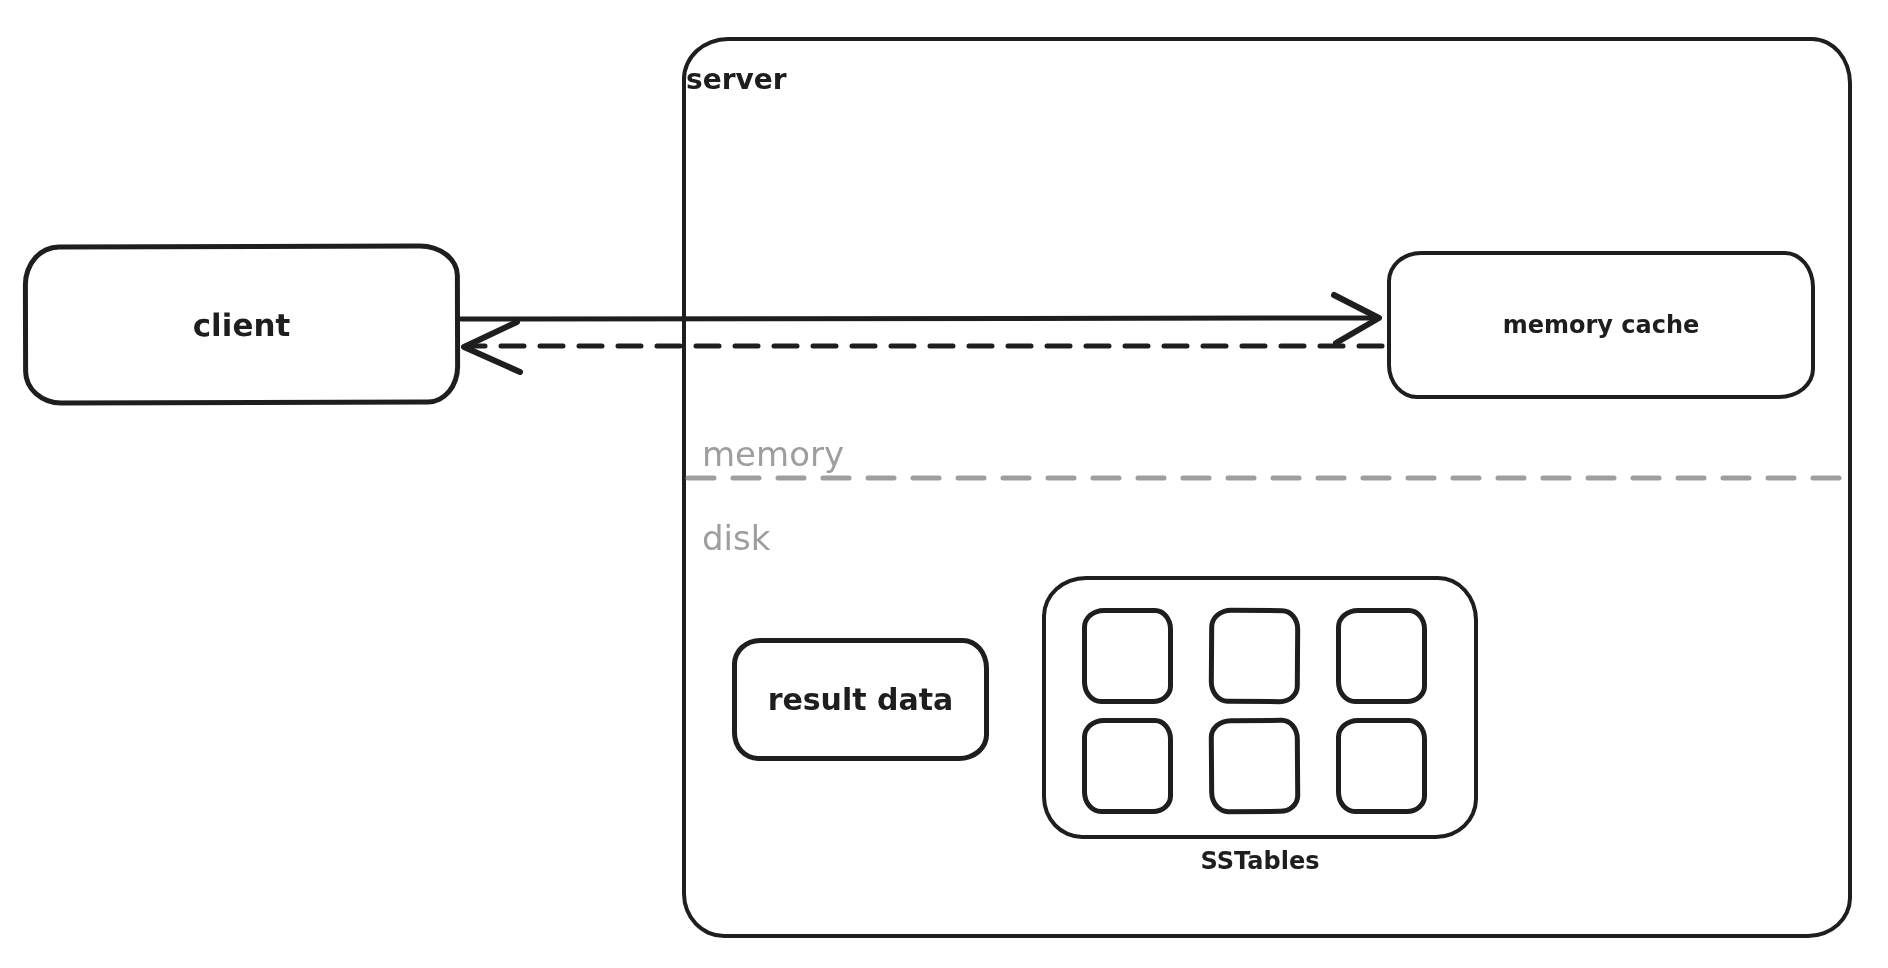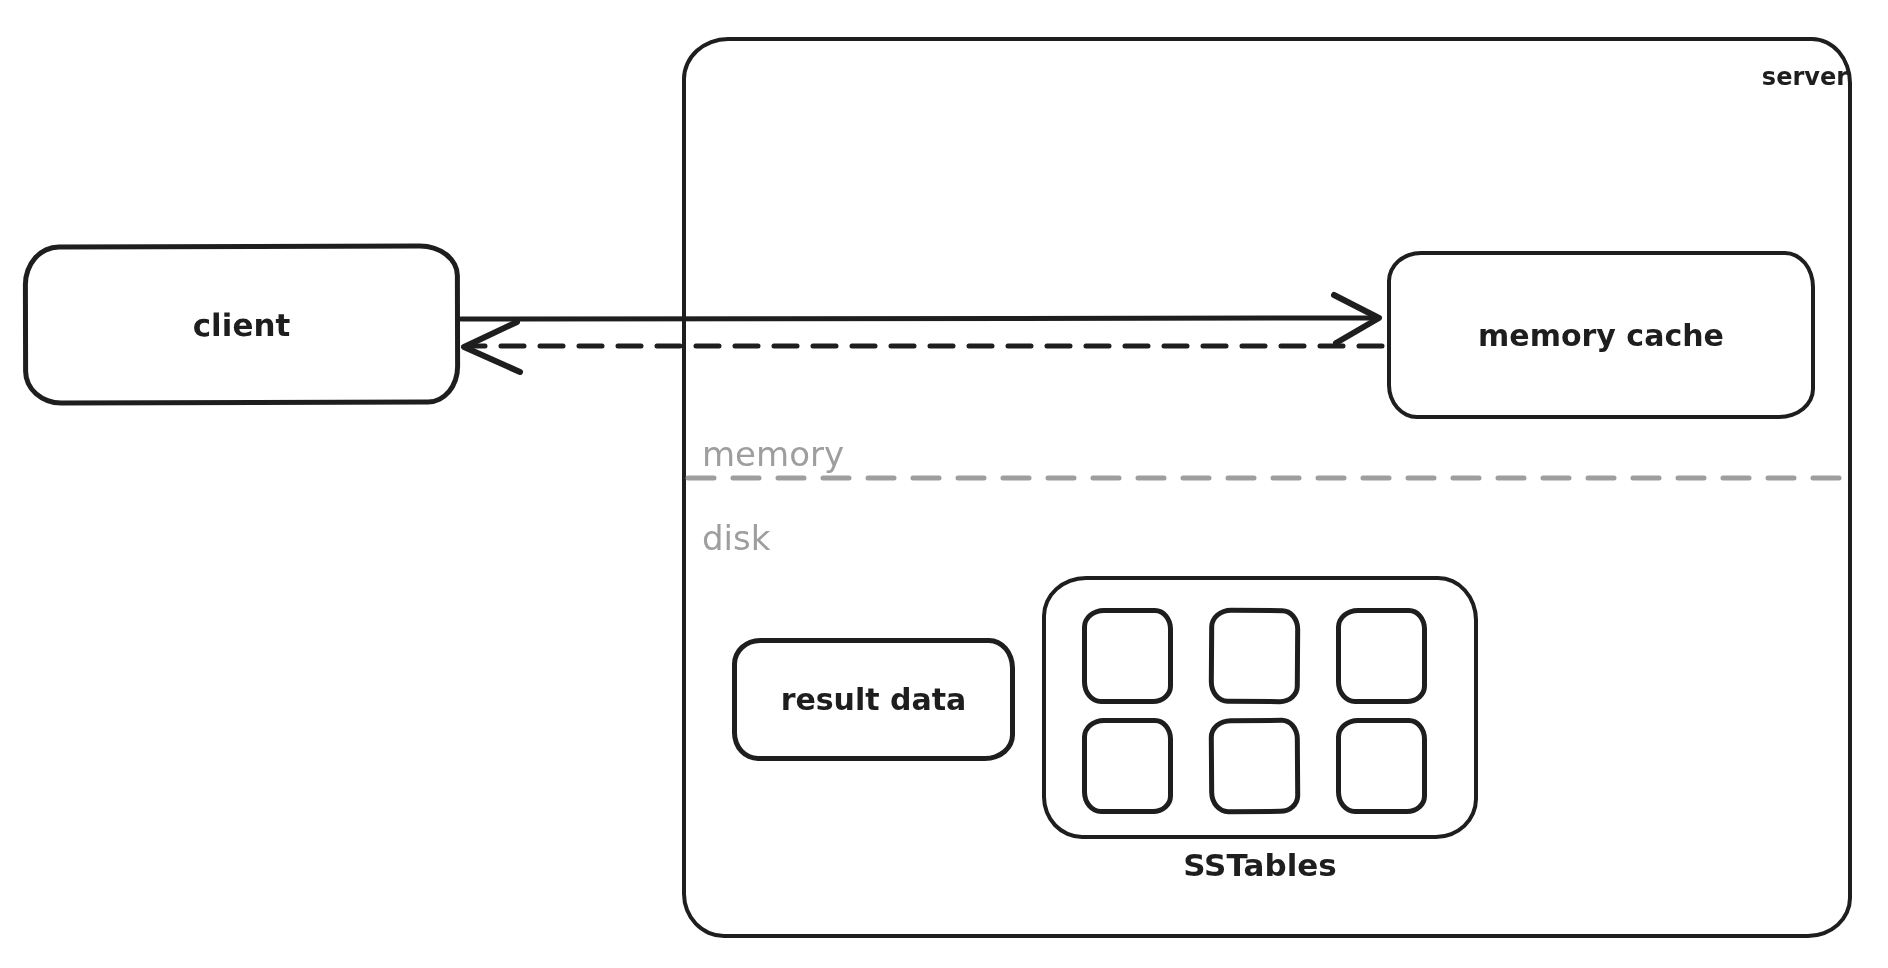--- a/index.html
+++ b/index.html
@@ -41,49 +41,49 @@
   .server{
     position:absolute;
     left:682px; top:37px; width:1170px; height:901px;
     border:4px solid var(--stroke);
     border-radius:46px 40px 44px 42px / 42px 46px 40px 44px;
     background:var(--bg);
   }
   .server-title{
     position:absolute;
     left:0; top:22px; width:100%;
-    text-align:right;
-    font-size:24px;
+    text-align:left;
+    font-size:28px;
     font-weight:bold;
     color:var(--stroke);
   }
 
   
   .memory-cache{
-    left:701px; top:210px; width:428px; height:168px;
+    left:701px; top:210px; width:428px; height:148px;
     border-width:4px;
     border-radius:34px 30px 36px 30px / 30px 36px 30px 34px;
-    font-size:30px;
+    font-size:24px;
   }
 
   
   .zone-label{
     position:absolute;
     left:16px;
     color:var(--muted);
     font-size:34px;
     font-weight:normal;
     line-height:34px;
   }
   .zone-memory{top:396px;}
   .zone-disk{top:480px;}
 
   
   .result-data{
-    left:46px; top:597px; width:283px; height:123px;
+    left:46px; top:597px; width:257px; height:123px;
     border-radius:28px 26px 30px 26px / 26px 30px 26px 28px;
     font-size:30px;
   }
 
   
   .sstables-group{
     position:absolute;
     left:356px; top:535px; width:436px; height:263px;
     border:4px solid var(--stroke);
     border-radius:44px 40px 42px 40px / 40px 44px 40px 42px;
@@ -99,21 +99,21 @@
     border:5px solid var(--stroke);
     border-radius:22px 18px 20px 19px / 19px 21px 18px 22px;
     background:var(--bg);
   }
   .sstable-cell:nth-child(2){transform:rotate(0.4deg);}
   .sstable-cell:nth-child(5){transform:rotate(-0.4deg);}
   .sstables-caption{
     position:absolute;
     left:356px; top:806px; width:436px;
     text-align:center;
-    font-size:31px;
+    font-size:24px;
     font-weight:bold;
     color:var(--stroke);
   }
 
   
   .bloom-filter{
     left:856px; top:590px; width:260px; height:122px;
     border-width:4px;
     border-radius:30px 26px 28px 27px / 27px 30px 26px 28px;
     font-size:29px;

